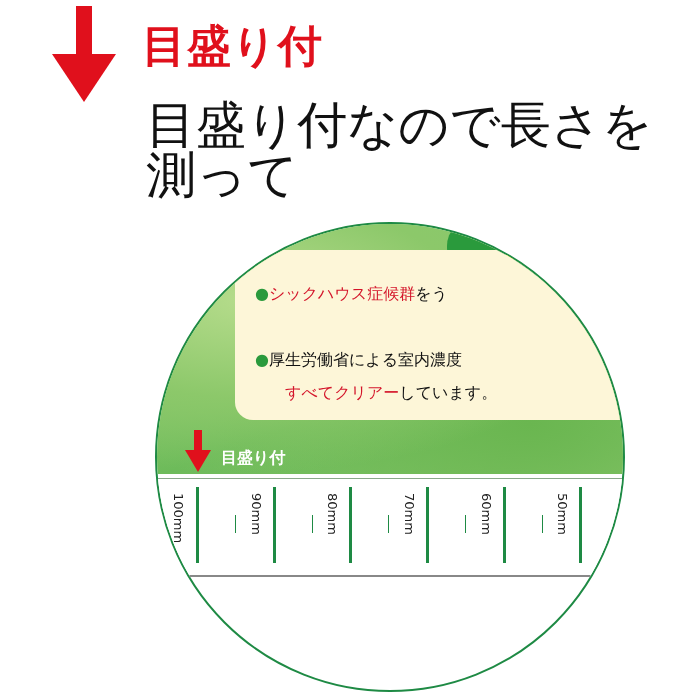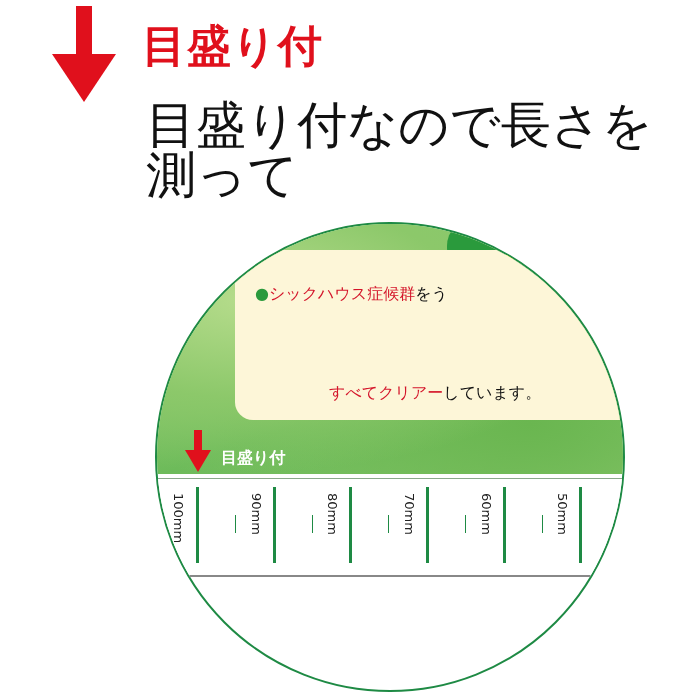--- a/index.html
+++ b/index.html
@@ -39,21 +39,22 @@
 </div>
 
 <div class="circle">
   <div class="bg-green"></div>
   <div class="tag"></div>
   <svg class="tag-check" viewBox="0 0 14 14">
     <polyline points="1,3 7,12 13,3" fill="none" stroke="#f2e600" stroke-width="3"></polyline>
   </svg>
   <div class="panel"></div>
   <div class="panel-line" style="top:62px;"><span class="dot">●</span><span class="red">シックハウス症候群</span><span class="black">をう</span></div>
-  <div class="panel-line" style="top:161px;left:128px;margin-left:44px;"><span class="red">すべてクリアー</span><span class="black">しています。</span></div>
+  <div class="panel-line" style="top:128px;"><span class="dot">●</span><span class="black">厚生労働省による室内濃度</span></div>
+  <div class="panel-line" style="top:161px;left:128px;"><span class="red">すべてクリアー</span><span class="black">しています。</span></div>
 
   <svg class="small-arrow" viewBox="0 0 26 42">
     <rect x="9" y="0" width="8" height="22" fill="#e0101c"></rect>
     <polygon points="0,20 26,20 13,42" fill="#e0101c"></polygon>
   </svg>
   <div class="small-label">目盛り付</div>
 
   <div class="ruler">
     <div class="mm" style="left:14px;">100mm</div>
     <div class="tick" style="left:39px;"></div>

